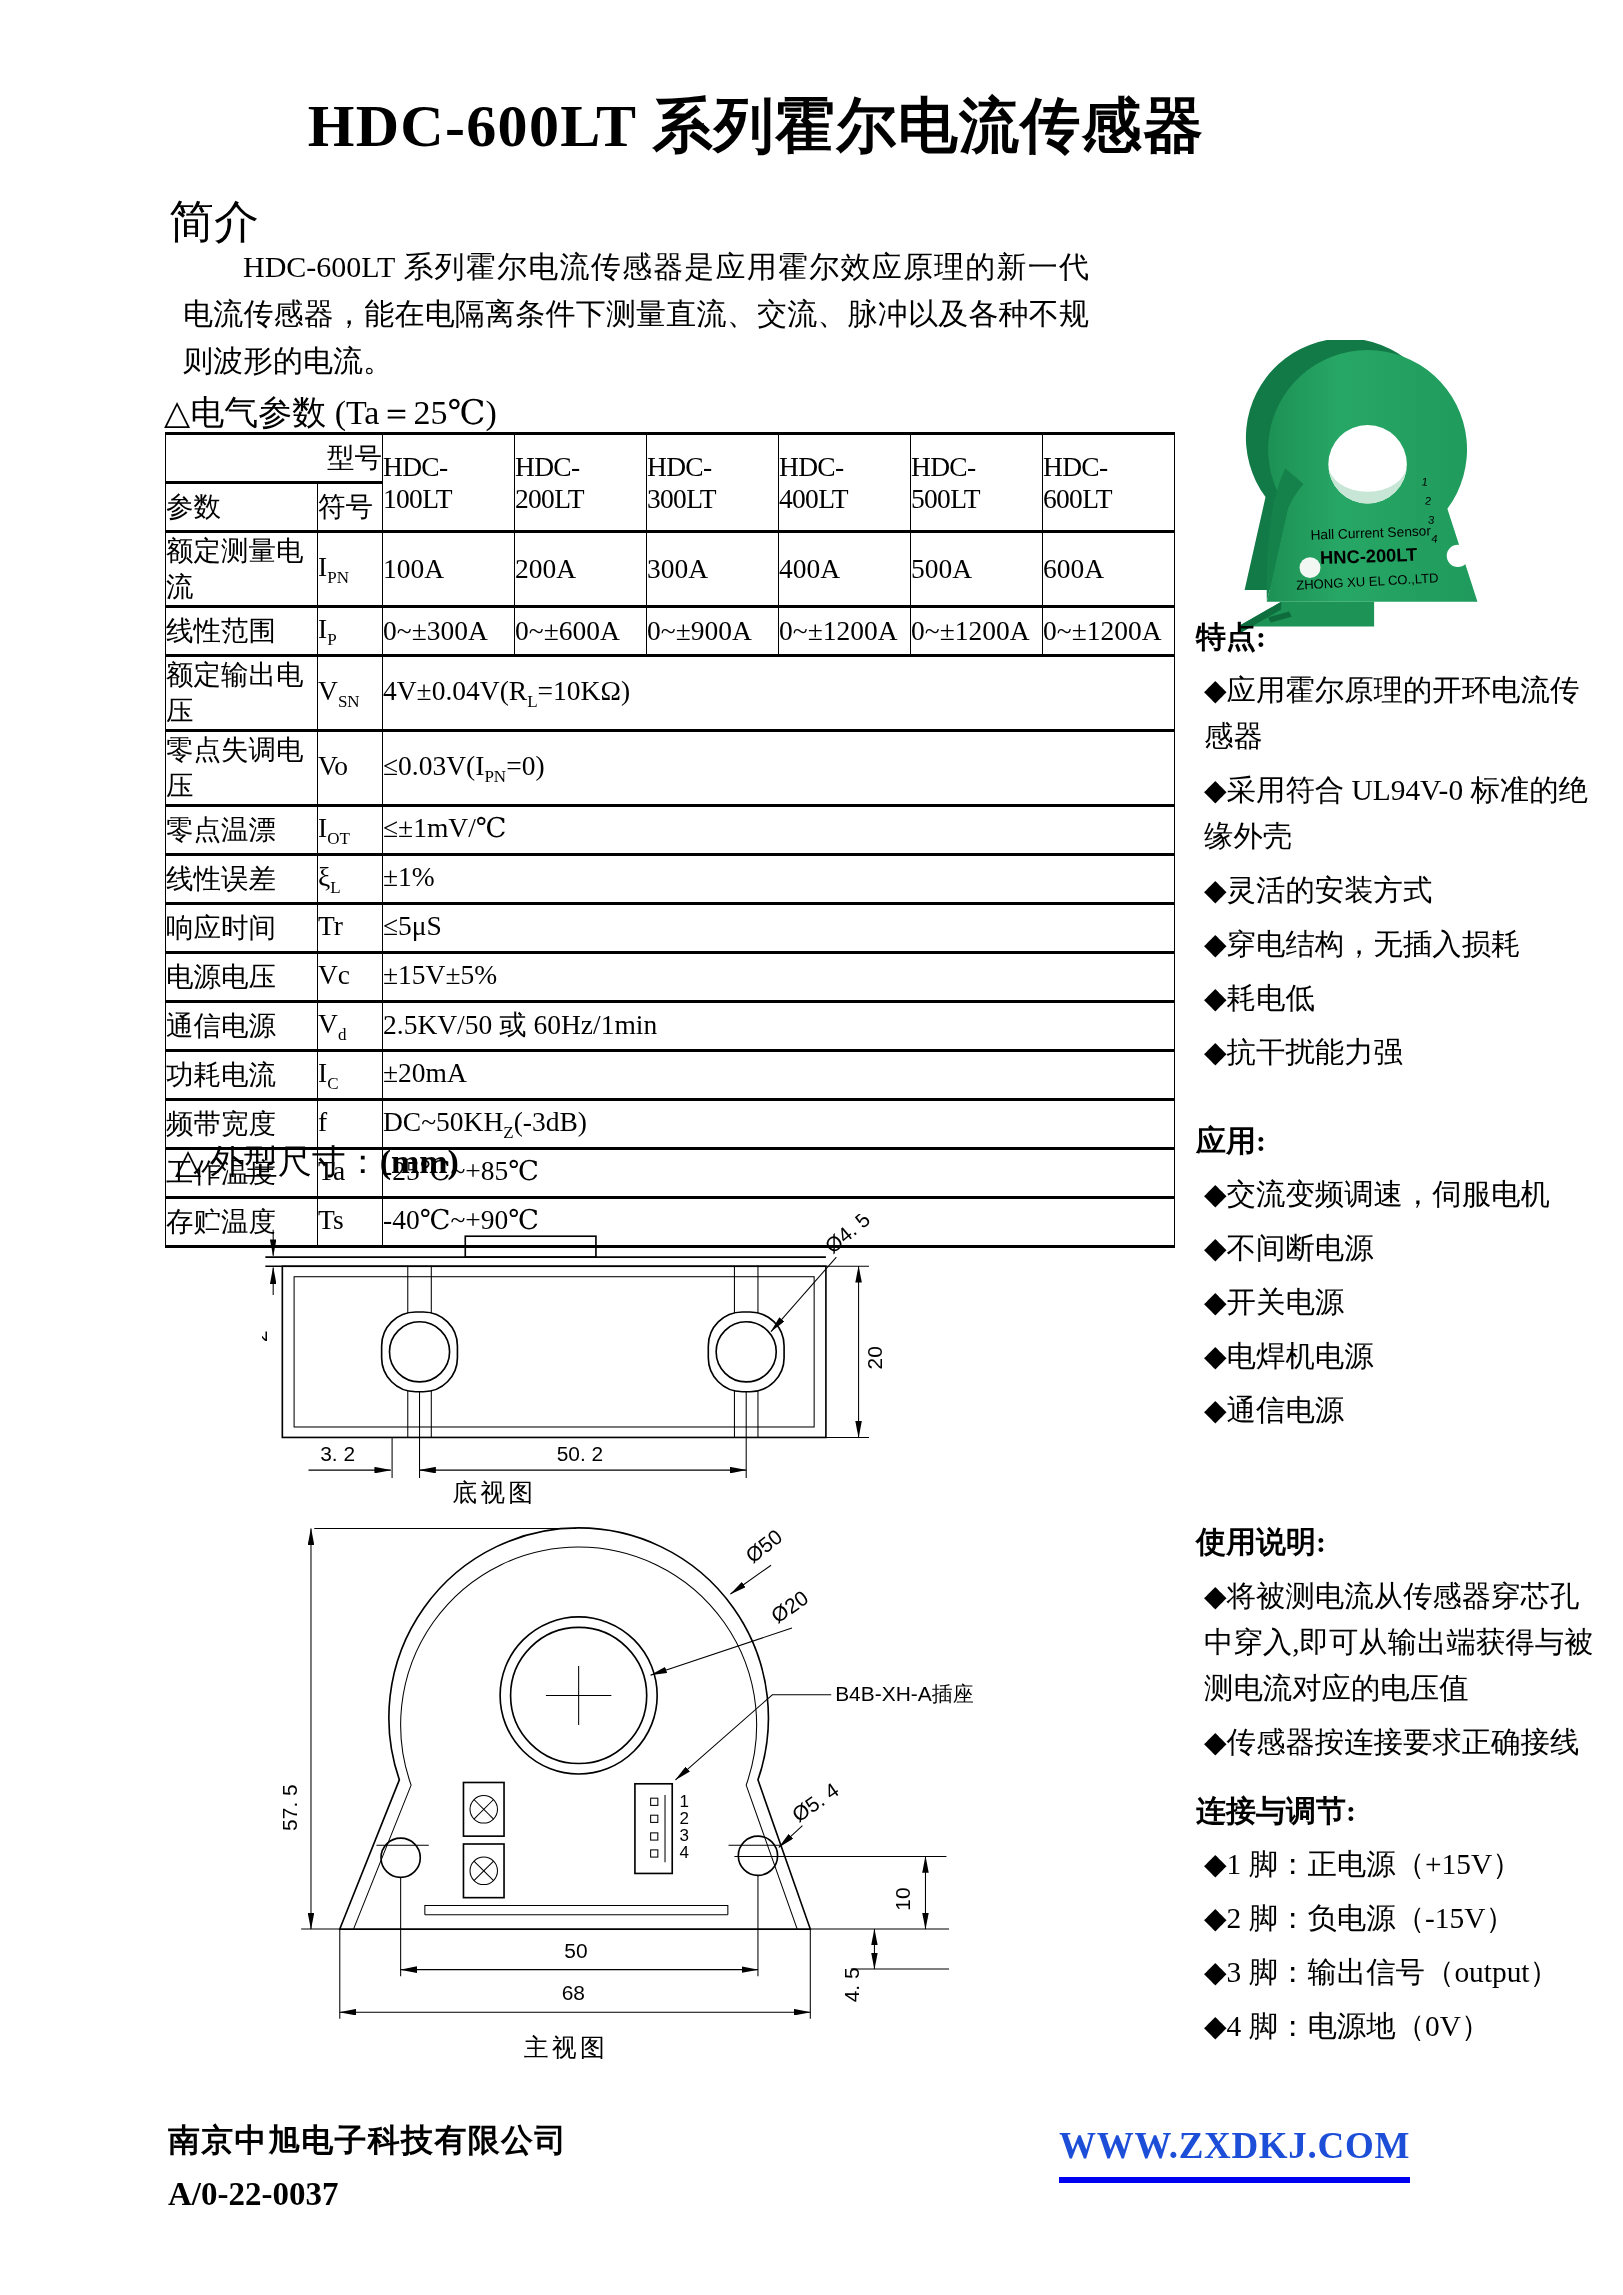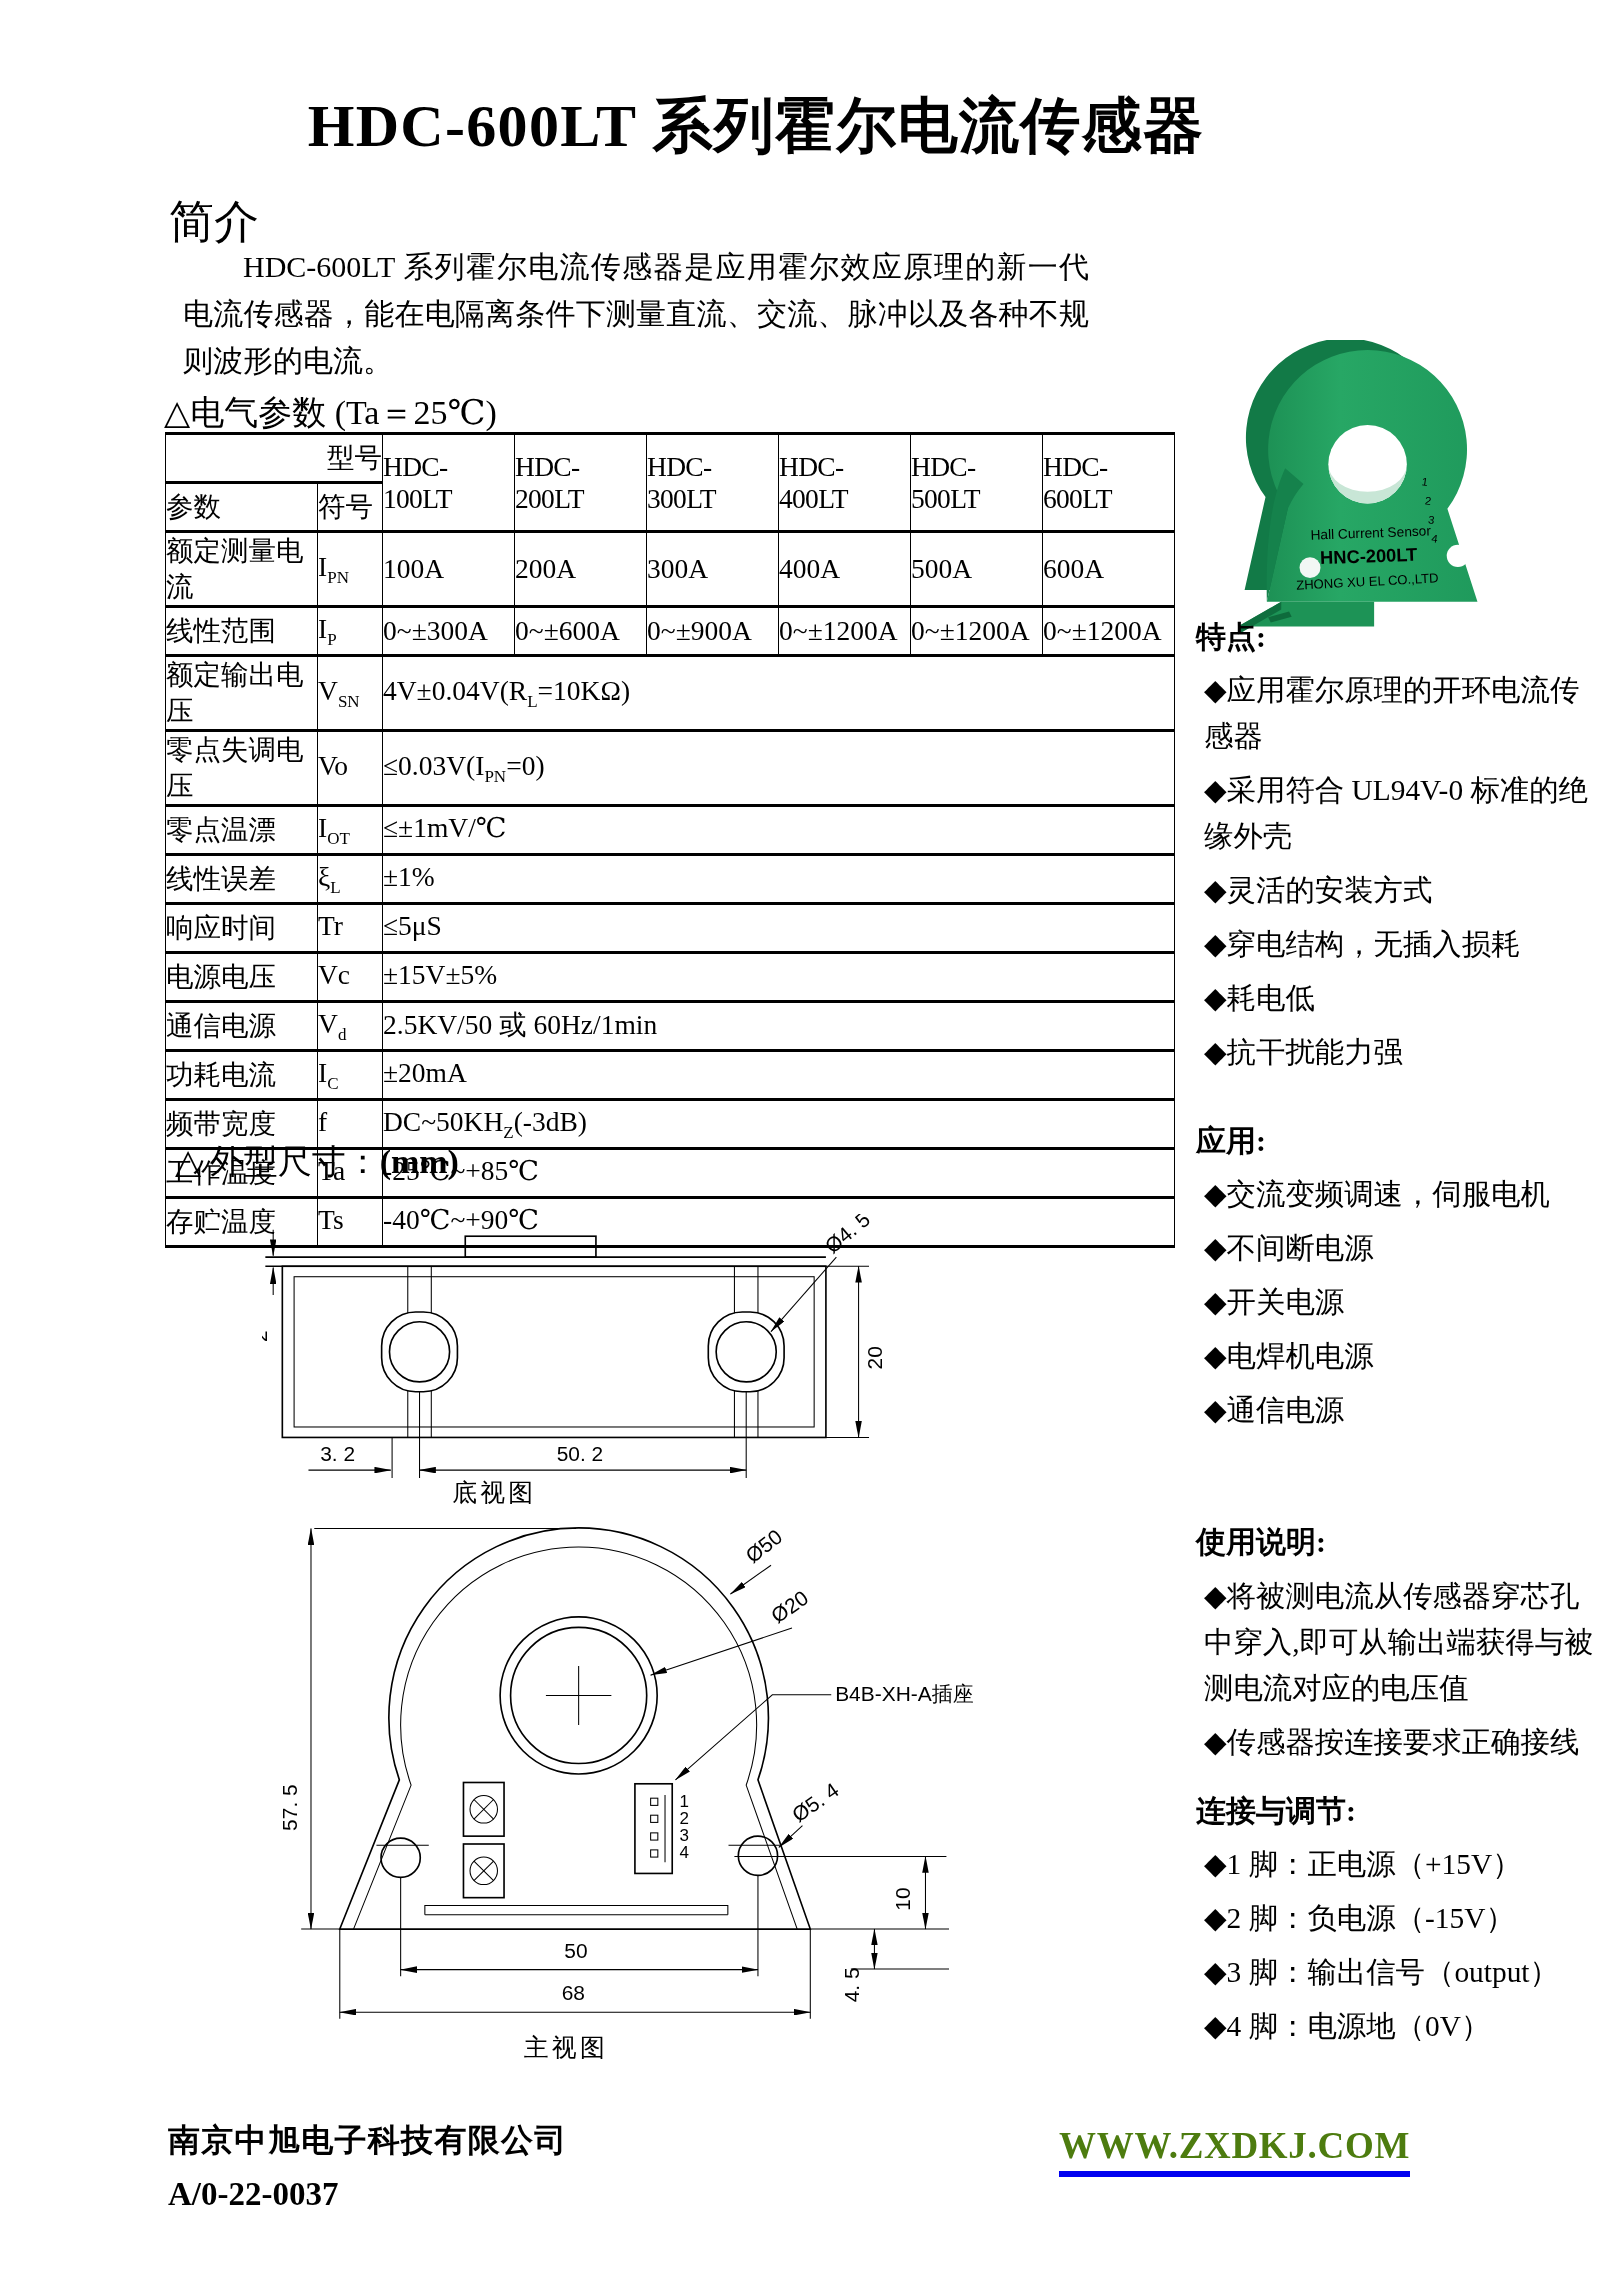--- a/index.html
+++ b/index.html
@@ -25,22 +25,22 @@
   td.pval{font-size:27.5px;}
 
   .sidebar{top:616px;left:1196px;width:419px;font-size:29.4px;line-height:46px;}
   .sidebar .sec{margin:0;}
   .sidebar h3{font-size:30px;font-weight:bold;margin:0 0 9.2px 0;line-height:42px;}
   .sidebar .it{margin:8px;}
   .gap1{height:37px;} .gap2{height:80px;} .gap3{height:17px;}
 
   .foot-co{top:2119px;left:168px;font-size:32px;font-weight:bold;letter-spacing:1.3px;}
   .foot-no{top:2176px;left:168px;font-size:33px;font-weight:bold;}
-  .foot-web{top:2124px;left:1059px;font-size:37px;font-weight:bold;color:#4d7c0f;
-            text-decoration:none;border-bottom:6.5px solid #0000f0;padding-bottom:4px;letter-spacing:0.7px;}
+  .foot-web{top:2124px;left:1059px;font-size:37px;font-weight:bold;color:#1d4ed8;
+            text-decoration:none;border-bottom:6.5px solid #0000f0;padding-bottom:10px;letter-spacing:0.7px;}
 
   svg text{font-family:"Liberation Sans","DejaVu Sans",sans-serif;fill:#000;}
   svg .cap{font-family:"Liberation Serif","DejaVu Serif",serif;font-size:38px;letter-spacing:5px;}
   svg .ol{fill:none;stroke:#000;stroke-width:2.5;}
   svg .th{fill:none;stroke:#000;stroke-width:1.6;}
   svg .dimt{font-size:32px;}
   .photo-txt{font-family:"Liberation Sans","DejaVu Sans",sans-serif;}
 </style>
 </head>
 <body>

